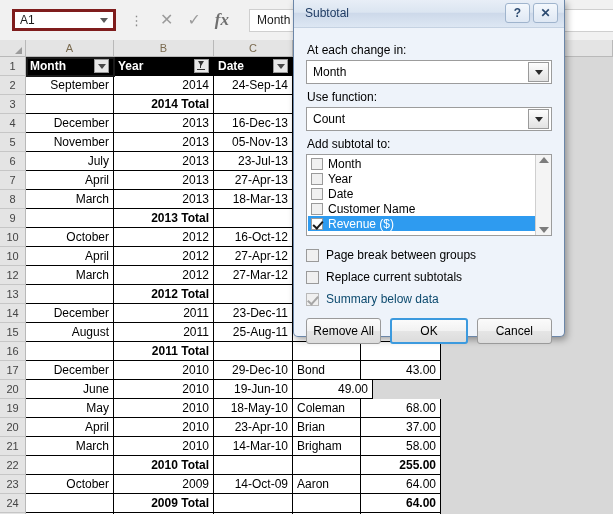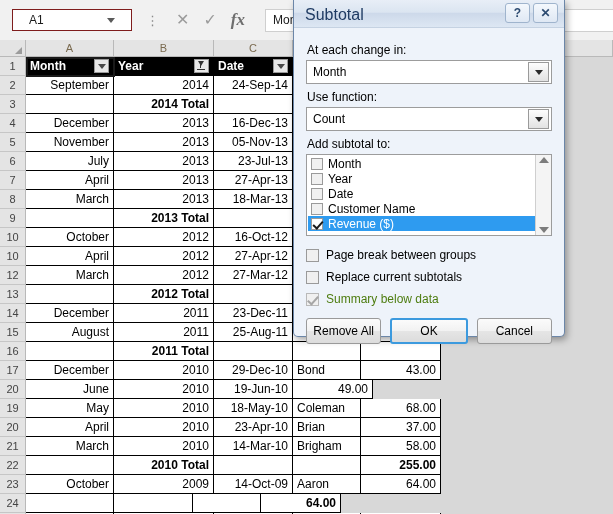--- a/index.html
+++ b/index.html
@@ -12,24 +12,24 @@
   }
   #app { position: relative; width: 613px; height: 514px; }
 
   
   .formula-row {
     position: absolute; left: 0; top: 0; width: 613px; height: 40px;
     background: #f1f1f1;
     display: flex; align-items: center;
   }
   .name-box {
-    margin-left: 12px; width: 120px; height: 22px;
-    background: #fff; border: 1px solid #7f1d1d;
+    margin-left: 12px; width: 104px; height: 22px;
+    background: #fff; border: 3px solid #7f1d1d;
     display: flex; align-items: center; justify-content: space-between;
-    padding: 0 16px; font-size: 12px; color: #1a1a1a;
+    padding: 0 5px; font-size: 12px; color: #1a1a1a;
   }
   .name-box .nb-text { line-height: 20px; }
   .caret-down {
     width: 0; height: 0; border-left: 4px solid transparent;
     border-right: 4px solid transparent; border-top: 5px solid #5a5a5a;
   }
   .vdots {
     margin-left: 14px; color: #8a8a8a; font-size: 13px; letter-spacing: 0;
     line-height: 11px; text-align: center; width: 8px;
   }
@@ -141,21 +141,21 @@
     font-size: 12px; color: #000;
   }
   .dlg-titlebar {
     height: 28px; position: relative;
     background: linear-gradient(to bottom, #e8eef7 0%, #dbe5f1 45%, #cdd9ea 50%, #dde7f3 100%);
     border-bottom: 1px solid #c5d2e2;
     border-radius: 0 0 0 0;
   }
   .dlg-title {
     position: absolute; left: 11px; top: 6px;
-    font-size: 16px; color: #1f3b63;
+    font-size: 12px; color: #1f3b63;
   }
   .tb-btns { position: absolute; right: 6px; top: 3px; display: flex; gap: 3px; }
   .tb-btn {
     width: 25px; height: 20px; border: 1px solid #9fb4cd;
     border-radius: 3px;
     background: linear-gradient(to bottom, #f4f8fd, #dfe8f4);
     display: flex; align-items: center; justify-content: center;
     font-size: 12px; color: #2c4a70; font-weight: bold;
   }
   .dlg-body { position: relative; padding: 12px 12px 0 12px; }
@@ -216,21 +216,21 @@
     width: 13px; height: 13px; margin-right: 7px; flex: 0 0 13px;
     background: #f0f0f0; border: 1px solid #9a9a9a; position: relative;
   }
   .opt-chk.on.dis { background: #f0f0f0; border-color: #b9b9b9; }
   .opt-chk.on::after {
     content: ""; position: absolute; left: 3px; top: 0px;
     width: 4px; height: 9px; border: solid #a6a6a6;
     border-width: 0 2px 2px 0; transform: rotate(42deg);
   }
   .opt-text { font-size: 12px; color: #000; }
-  .opt-text.dis { color: #4d7c0f; }
+  .opt-text.dis { color: #0c4a6e; }
 
   .btn-row { display: flex; gap: 9px; margin-top: 9px; }
   .dbtn {
     height: 26px; flex: 1;
     border: 1px solid #9a9a9a; border-radius: 3px;
     background: linear-gradient(to bottom, #fbfbfb 0%, #f2f2f2 48%, #e5e5e5 52%, #dcdcdc 100%);
     font-size: 12px; color: #000;
     display: flex; align-items: center; justify-content: center;
     font-family: "Liberation Sans", sans-serif;
   }
@@ -497,20 +497,21 @@
           <div class="cell w-a r">October</div>
           <div class="cell w-b r">2009</div>
           <div class="cell w-c r">14-Oct-09</div>
           <div class="cell w-d l">Aaron</div>
           <div class="cell w-e r">64.00</div>
           <div class="cell nob w-rest"></div>
         </div>
         <div class="datarow">
           <div class="rowhead">24</div>
           <div class="cell w-a r b"></div>
+          <div class="cell w-b r b">2009 Total</div>
           <div class="cell w-c r b"></div>
           <div class="cell w-d l b"></div>
           <div class="cell w-e r b">64.00</div>
           <div class="cell nob w-rest"></div>
         </div>
         <div class="datarow">
           <div class="rowhead">25</div>
           <div class="cell w-a r b"></div>
           <div class="cell w-b r b">Grand Total</div>
           <div class="cell w-c r b"></div>

